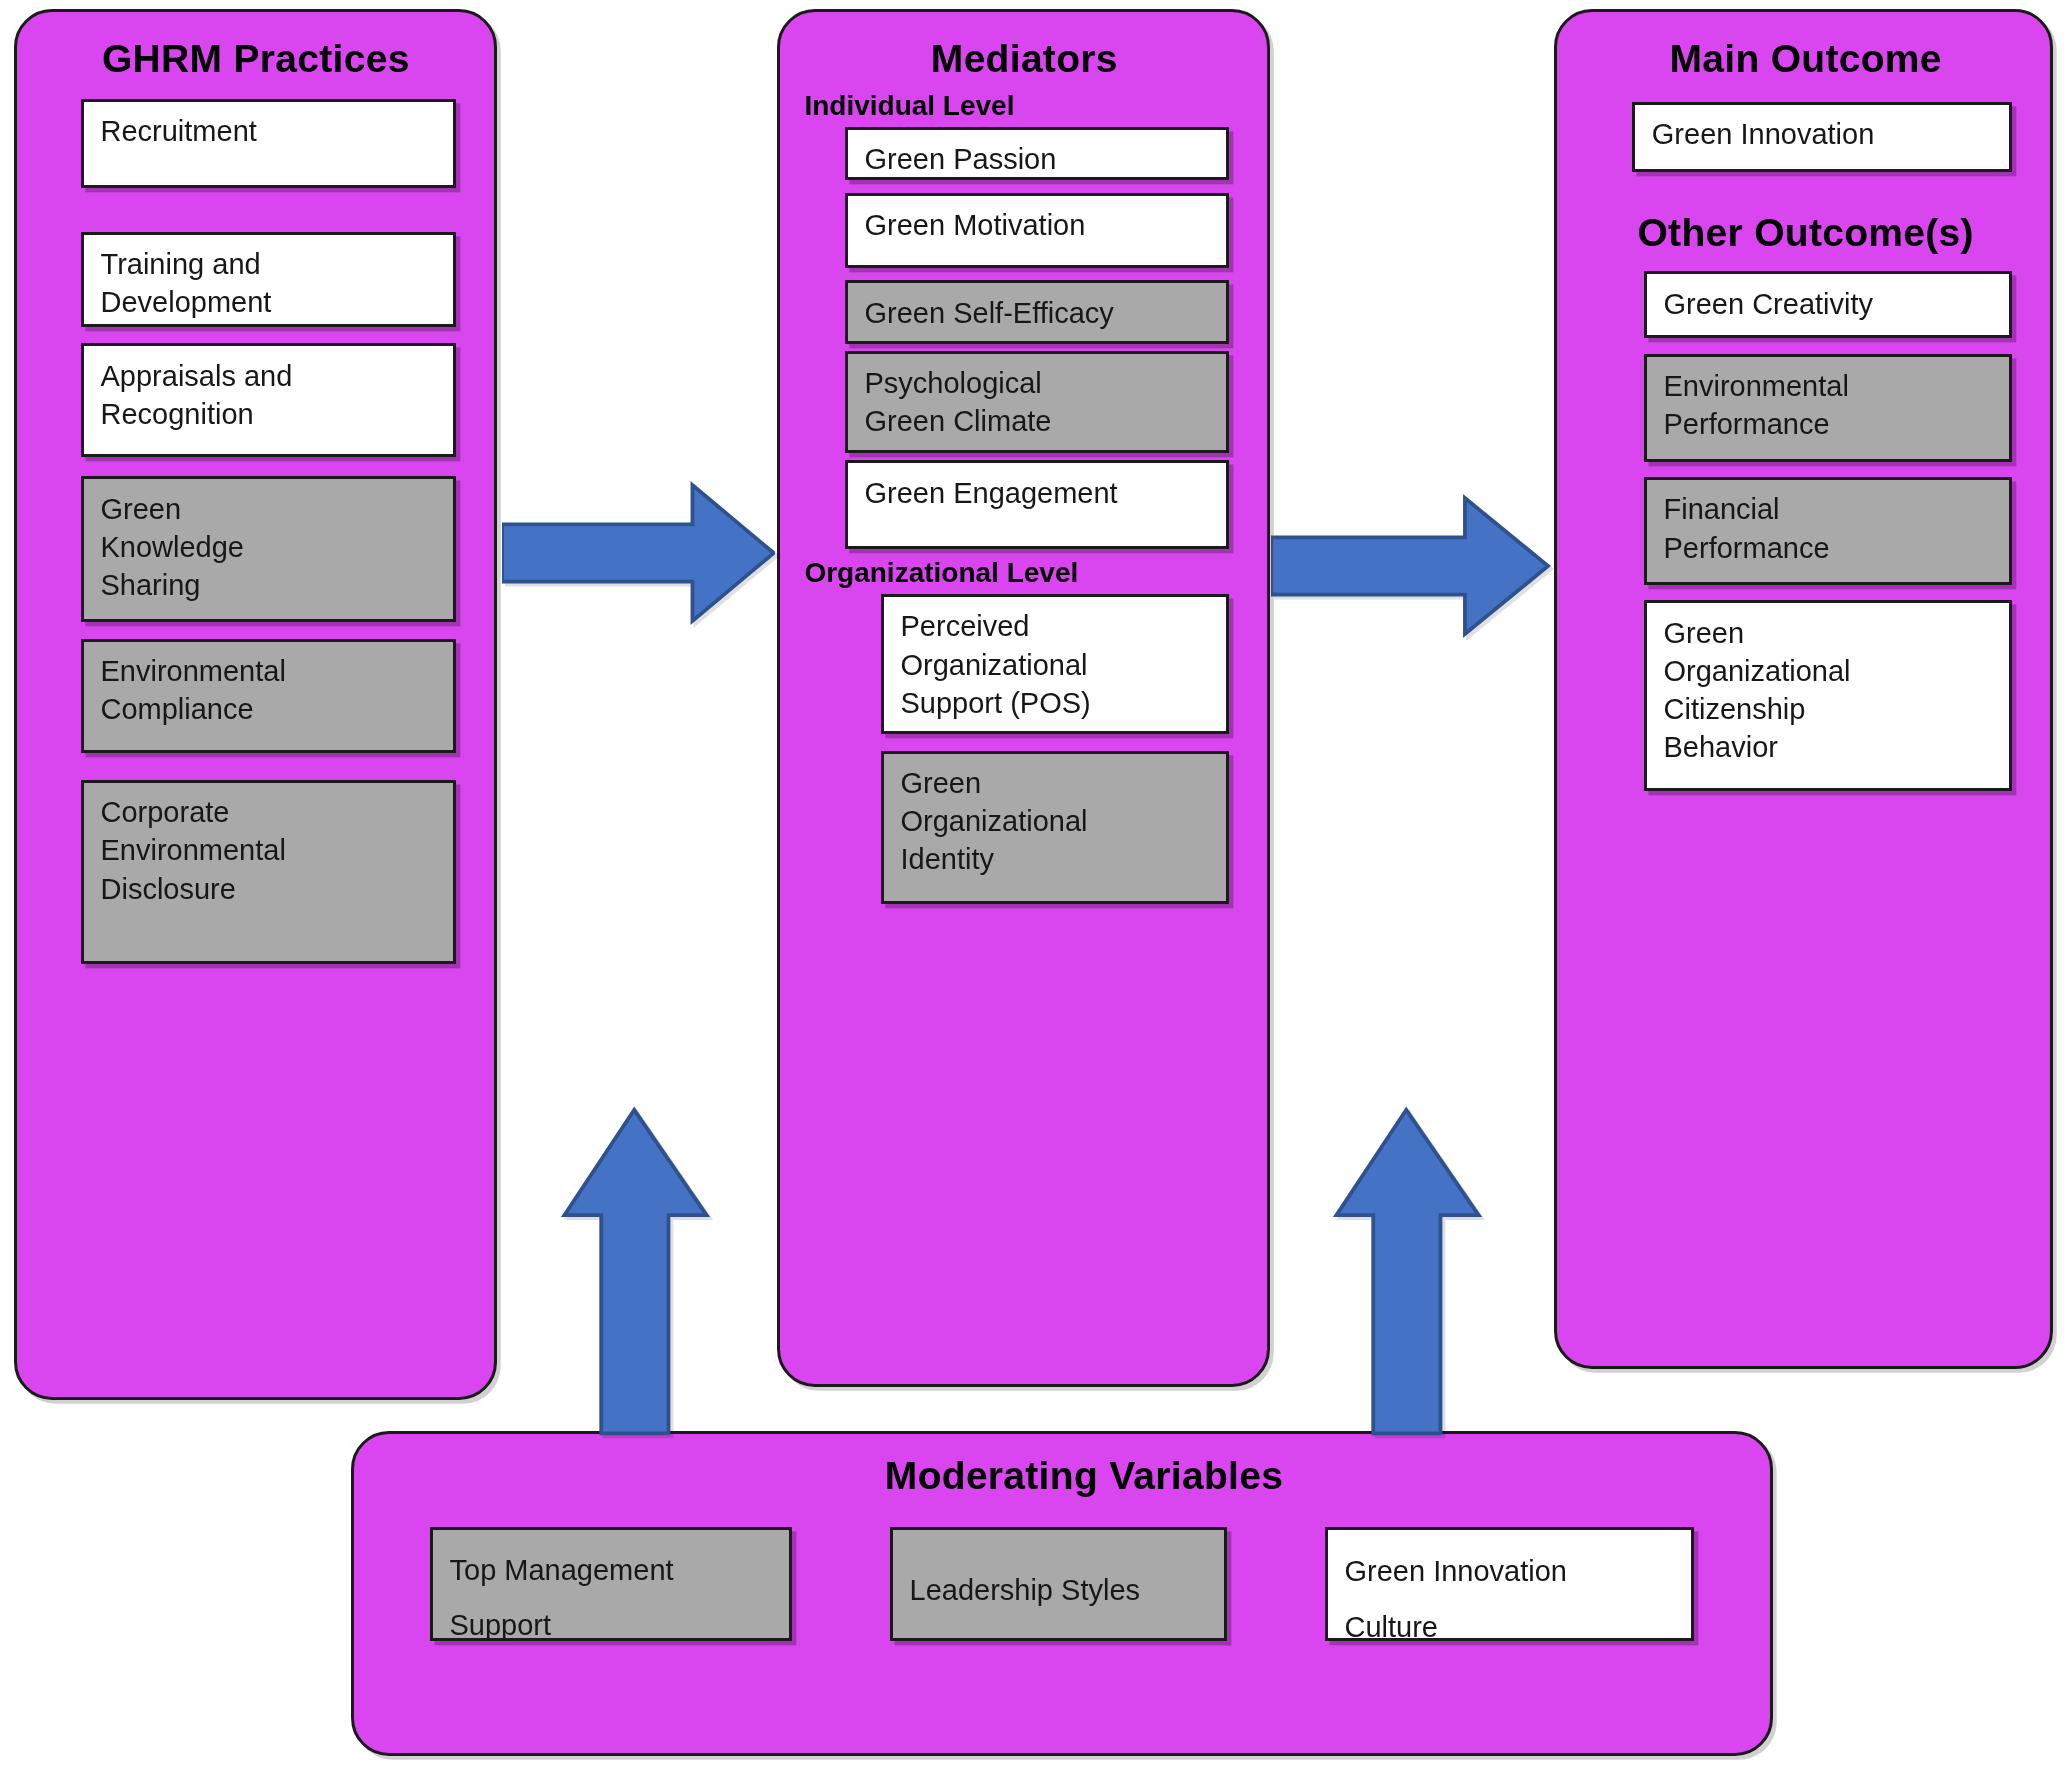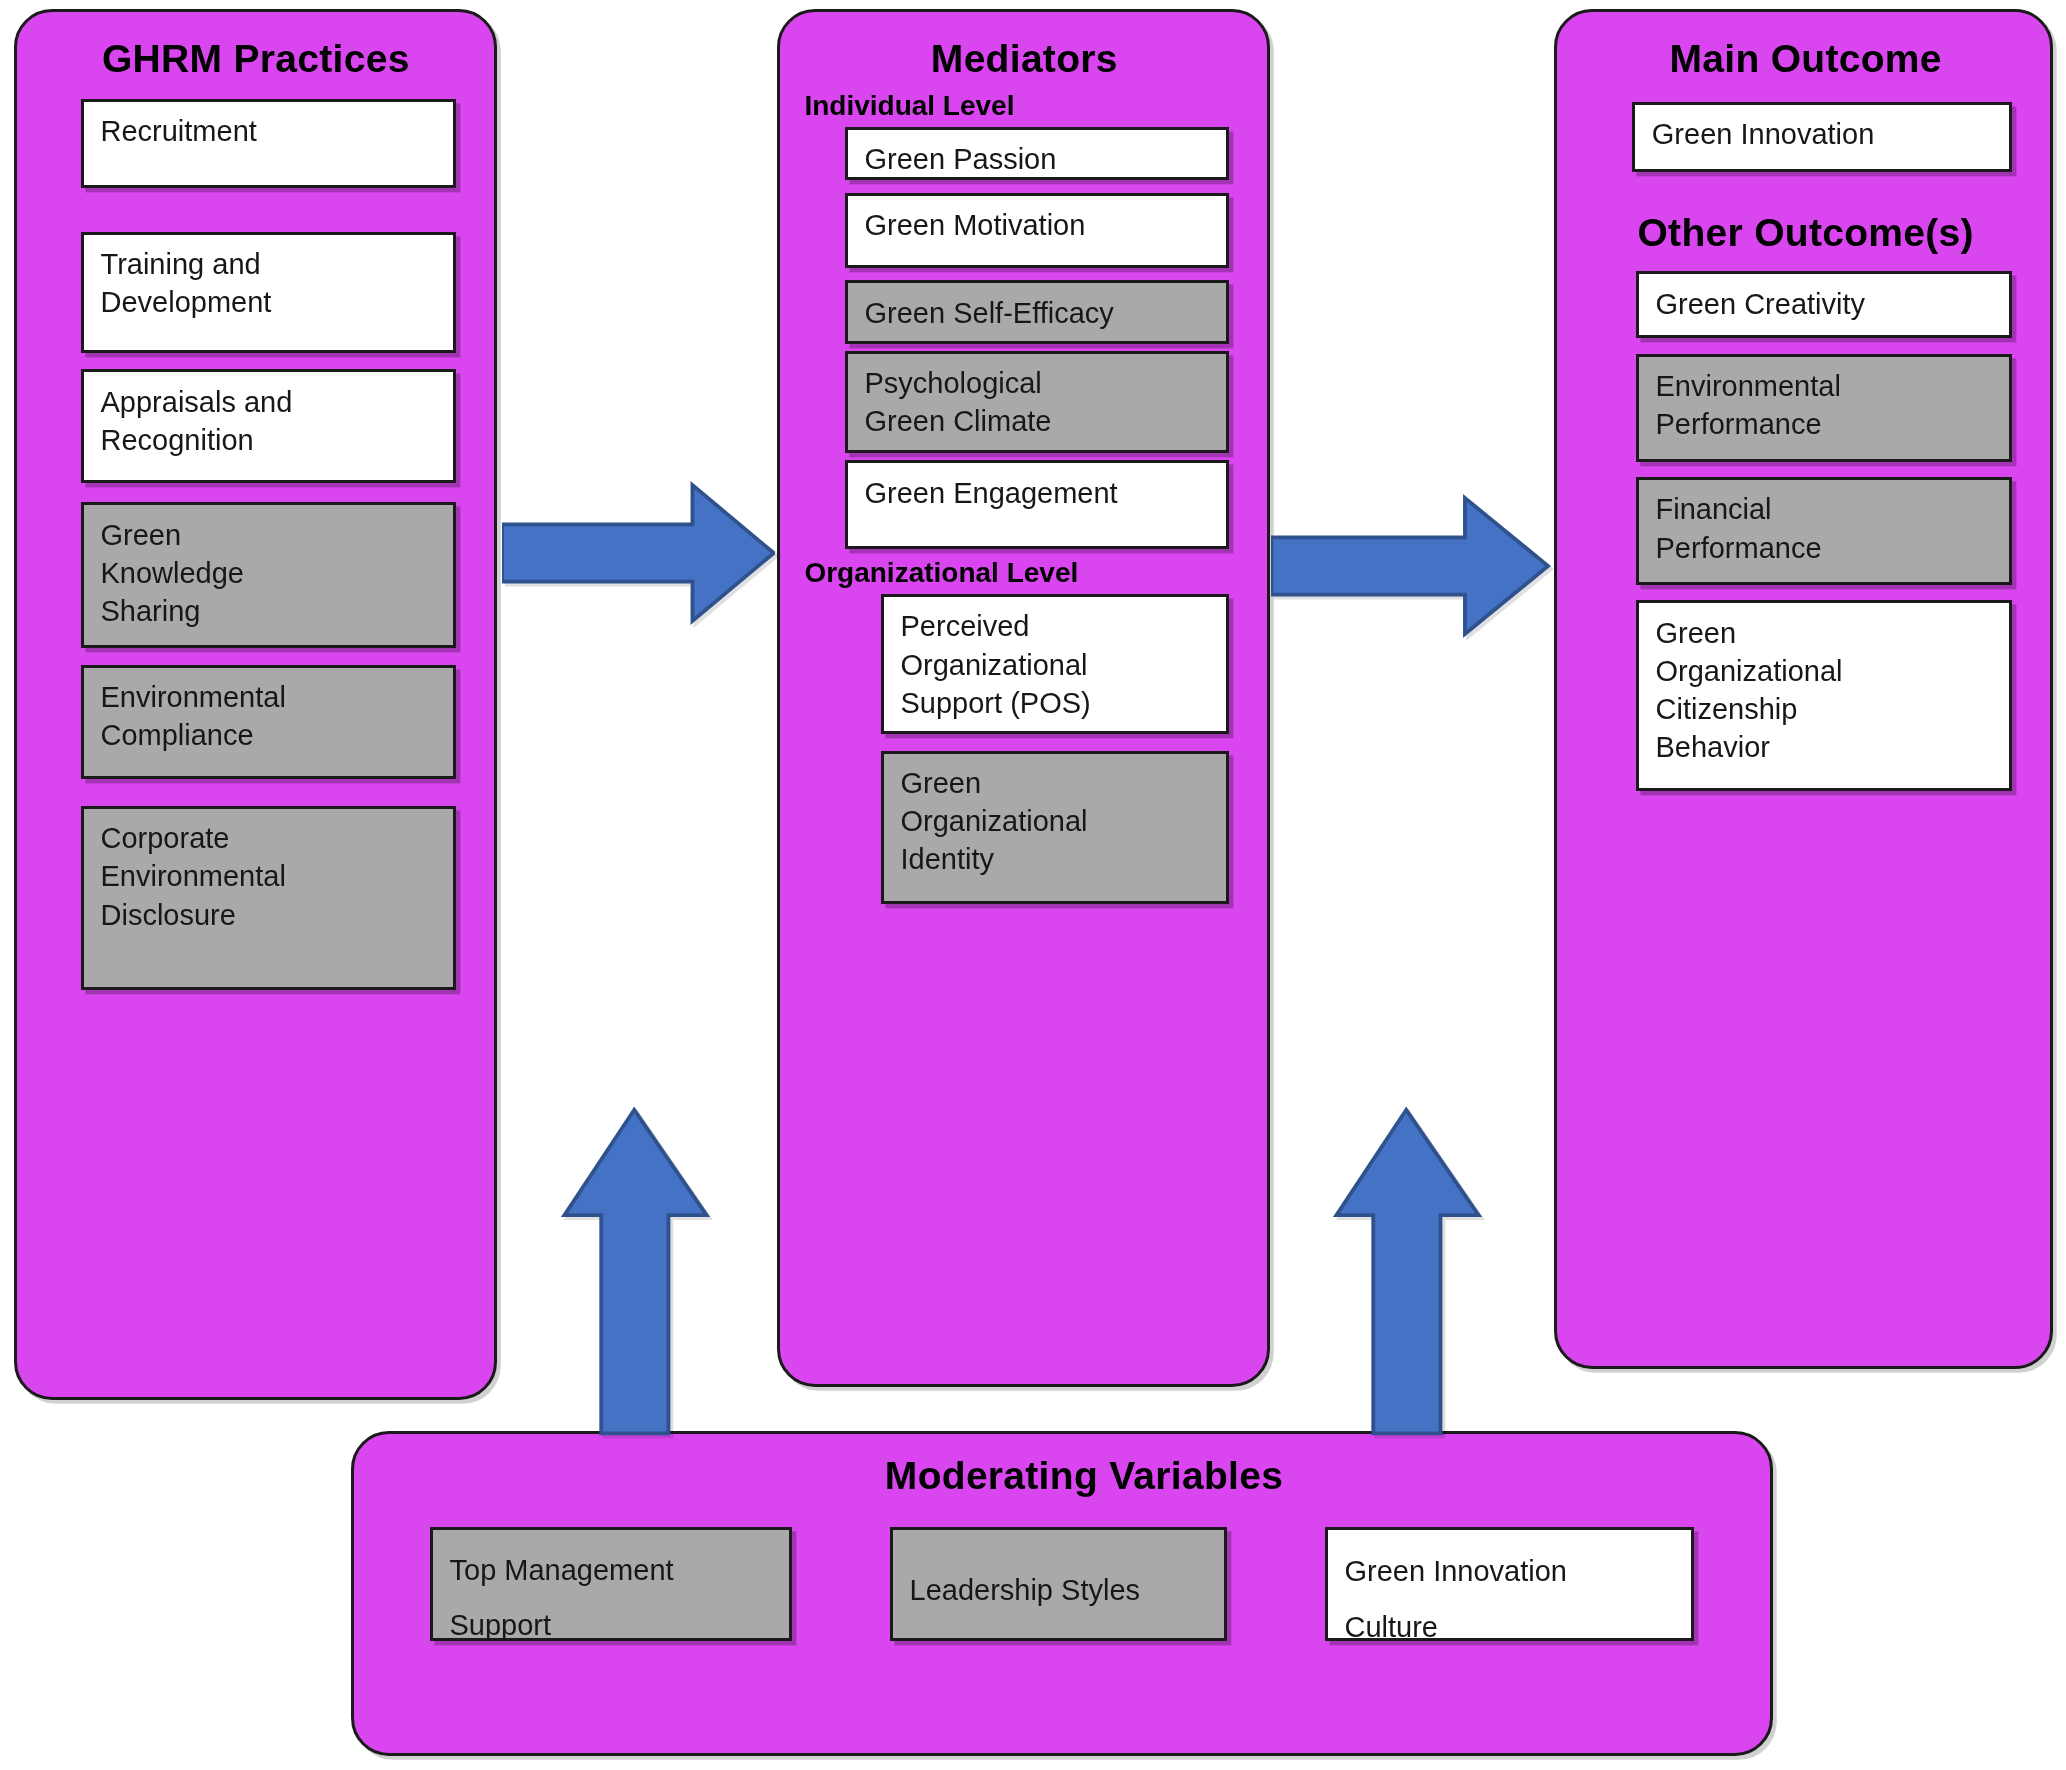--- a/index.html
+++ b/index.html
@@ -83,21 +83,21 @@
 </style>
 </head>
 <body>
 
 <div id="stage">
 
   <div class="panel" style="left:14px; top:9px; width:483px; height:1391px; padding:27px 38px 0 64px;">
     <div class="panel-title" style="margin-left:-25.4px;">GHRM Practices</div>
     <div style="margin-top:19px;">
       <div class="box" style="height:89px;">Recruitment</div>
-      <div class="box" style="height:121px;margin-top:44px;">Training and
+      <div class="box" style="height:95px;margin-top:44px;">Training and
 Development</div>
       <div class="box" style="height:114px; margin-bottom:19px;">Appraisals and
 Recognition</div>
       <div class="box gray" style="height:146px;">Green
 Knowledge
 Sharing</div>
       <div class="box gray" style="height:114px; margin-bottom:27px;">Environmental
 Compliance</div>
       <div class="box gray" style="height:184px;">Corporate
 Environmental
@@ -133,21 +133,21 @@
 
   <div class="panel" style="left:1554px; top:9px; width:499px; height:1360px; padding:27px 38px 0 55px;">
     <div class="panel-title" style="margin-left:-12.7px;">Main Outcome</div>
 
     <div style="margin-top:21.6px; margin-left:20.3px;">
       <div class="box" style="height:70px; margin-bottom:41px;">Green Innovation</div>
     </div>
 
     <div class="panel-title" style="margin-left:-12.7px; margin-bottom:18px;">Other Outcome(s)</div>
 
-    <div style="margin-left:24px;">
+    <div style="margin-left:32px;">
       <div class="box" style="height:67px; margin-bottom:15.3px;">Green Creativity</div>
       <div class="box gray" style="height:108px; margin-bottom:15.3px;">Environmental
 Performance</div>
       <div class="box gray" style="height:108px; margin-bottom:15.3px;">Financial
 Performance</div>
       <div class="box" style="height:191px;">Green
 Organizational
 Citizenship
 Behavior</div>
     </div>

